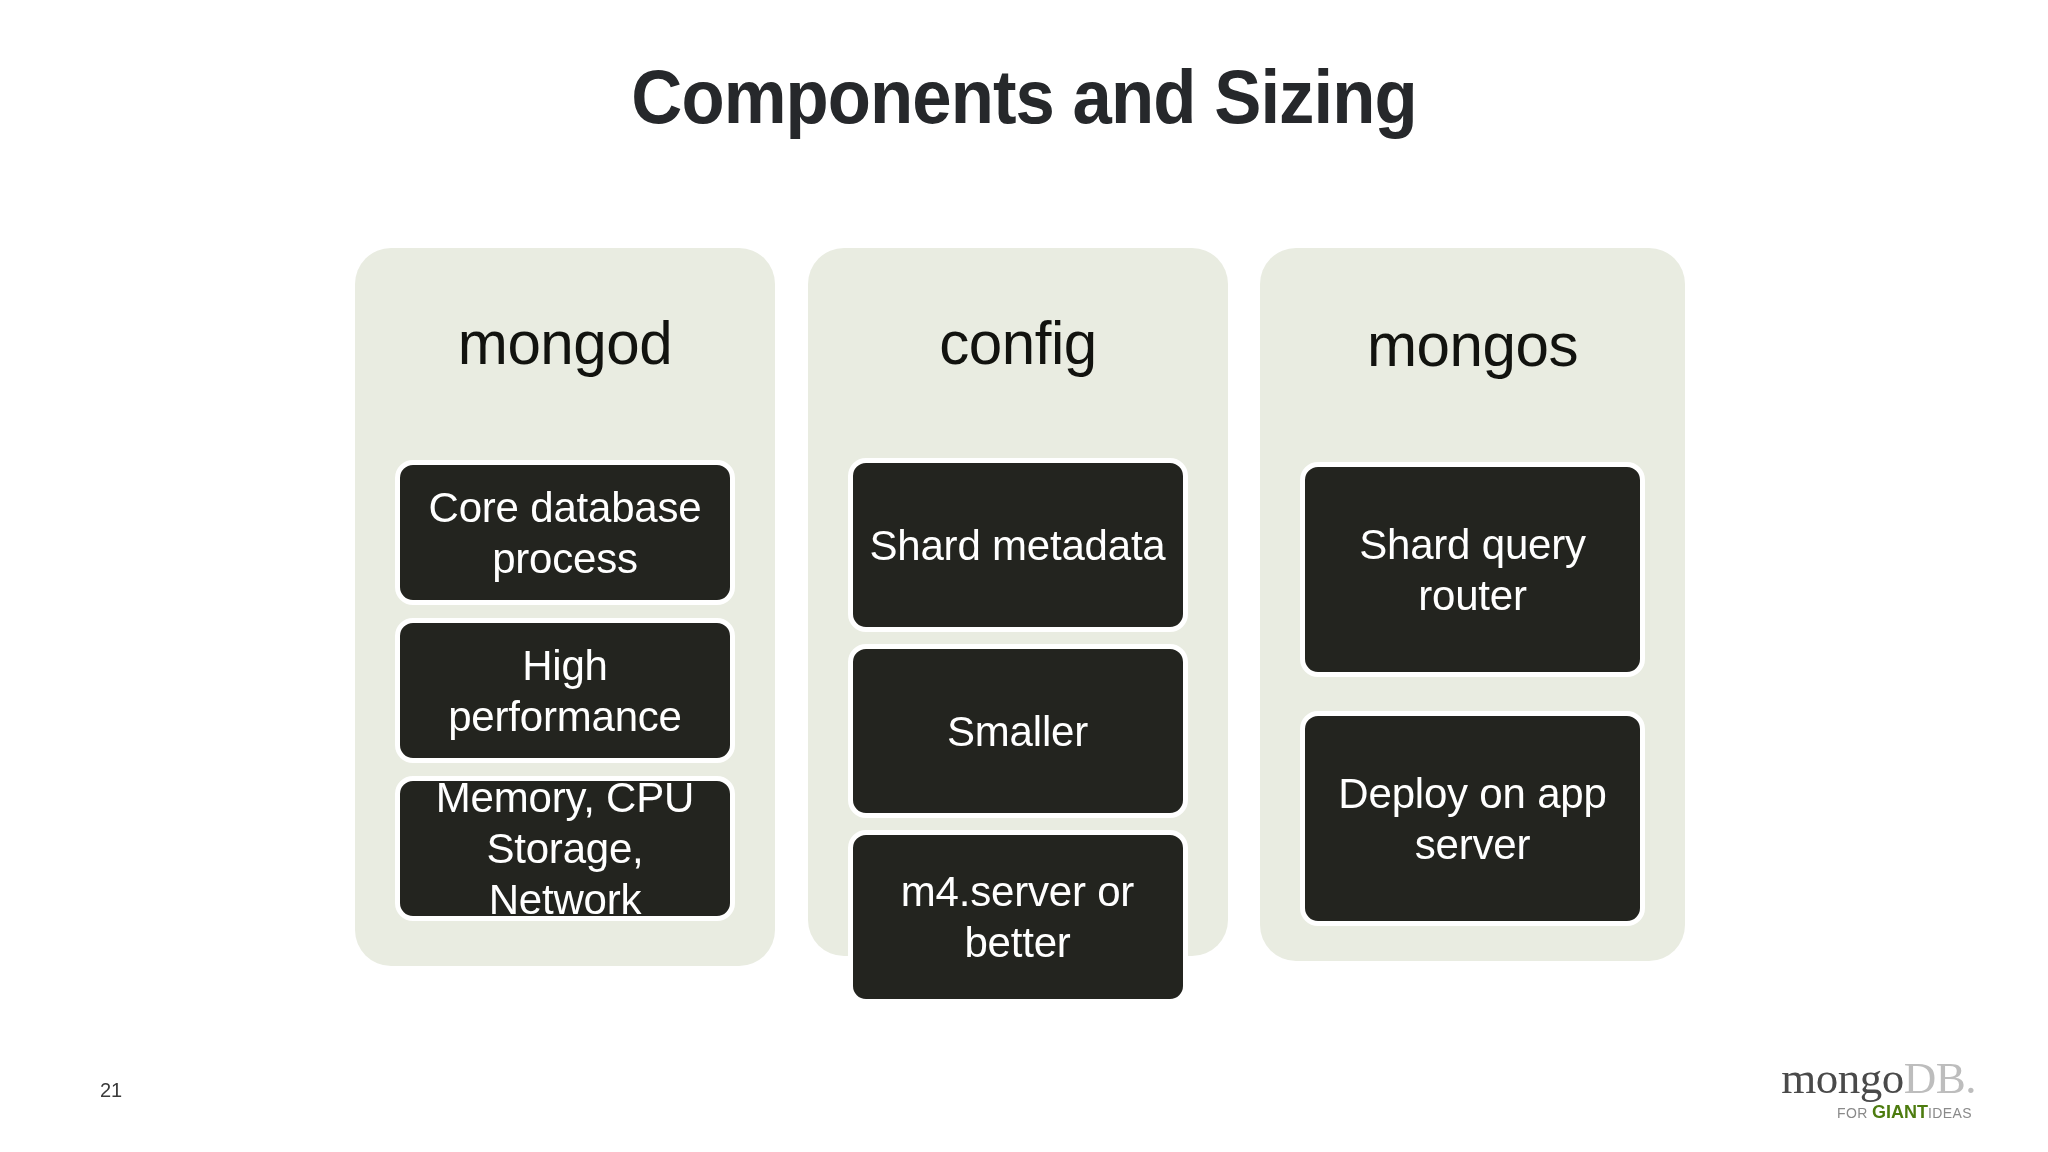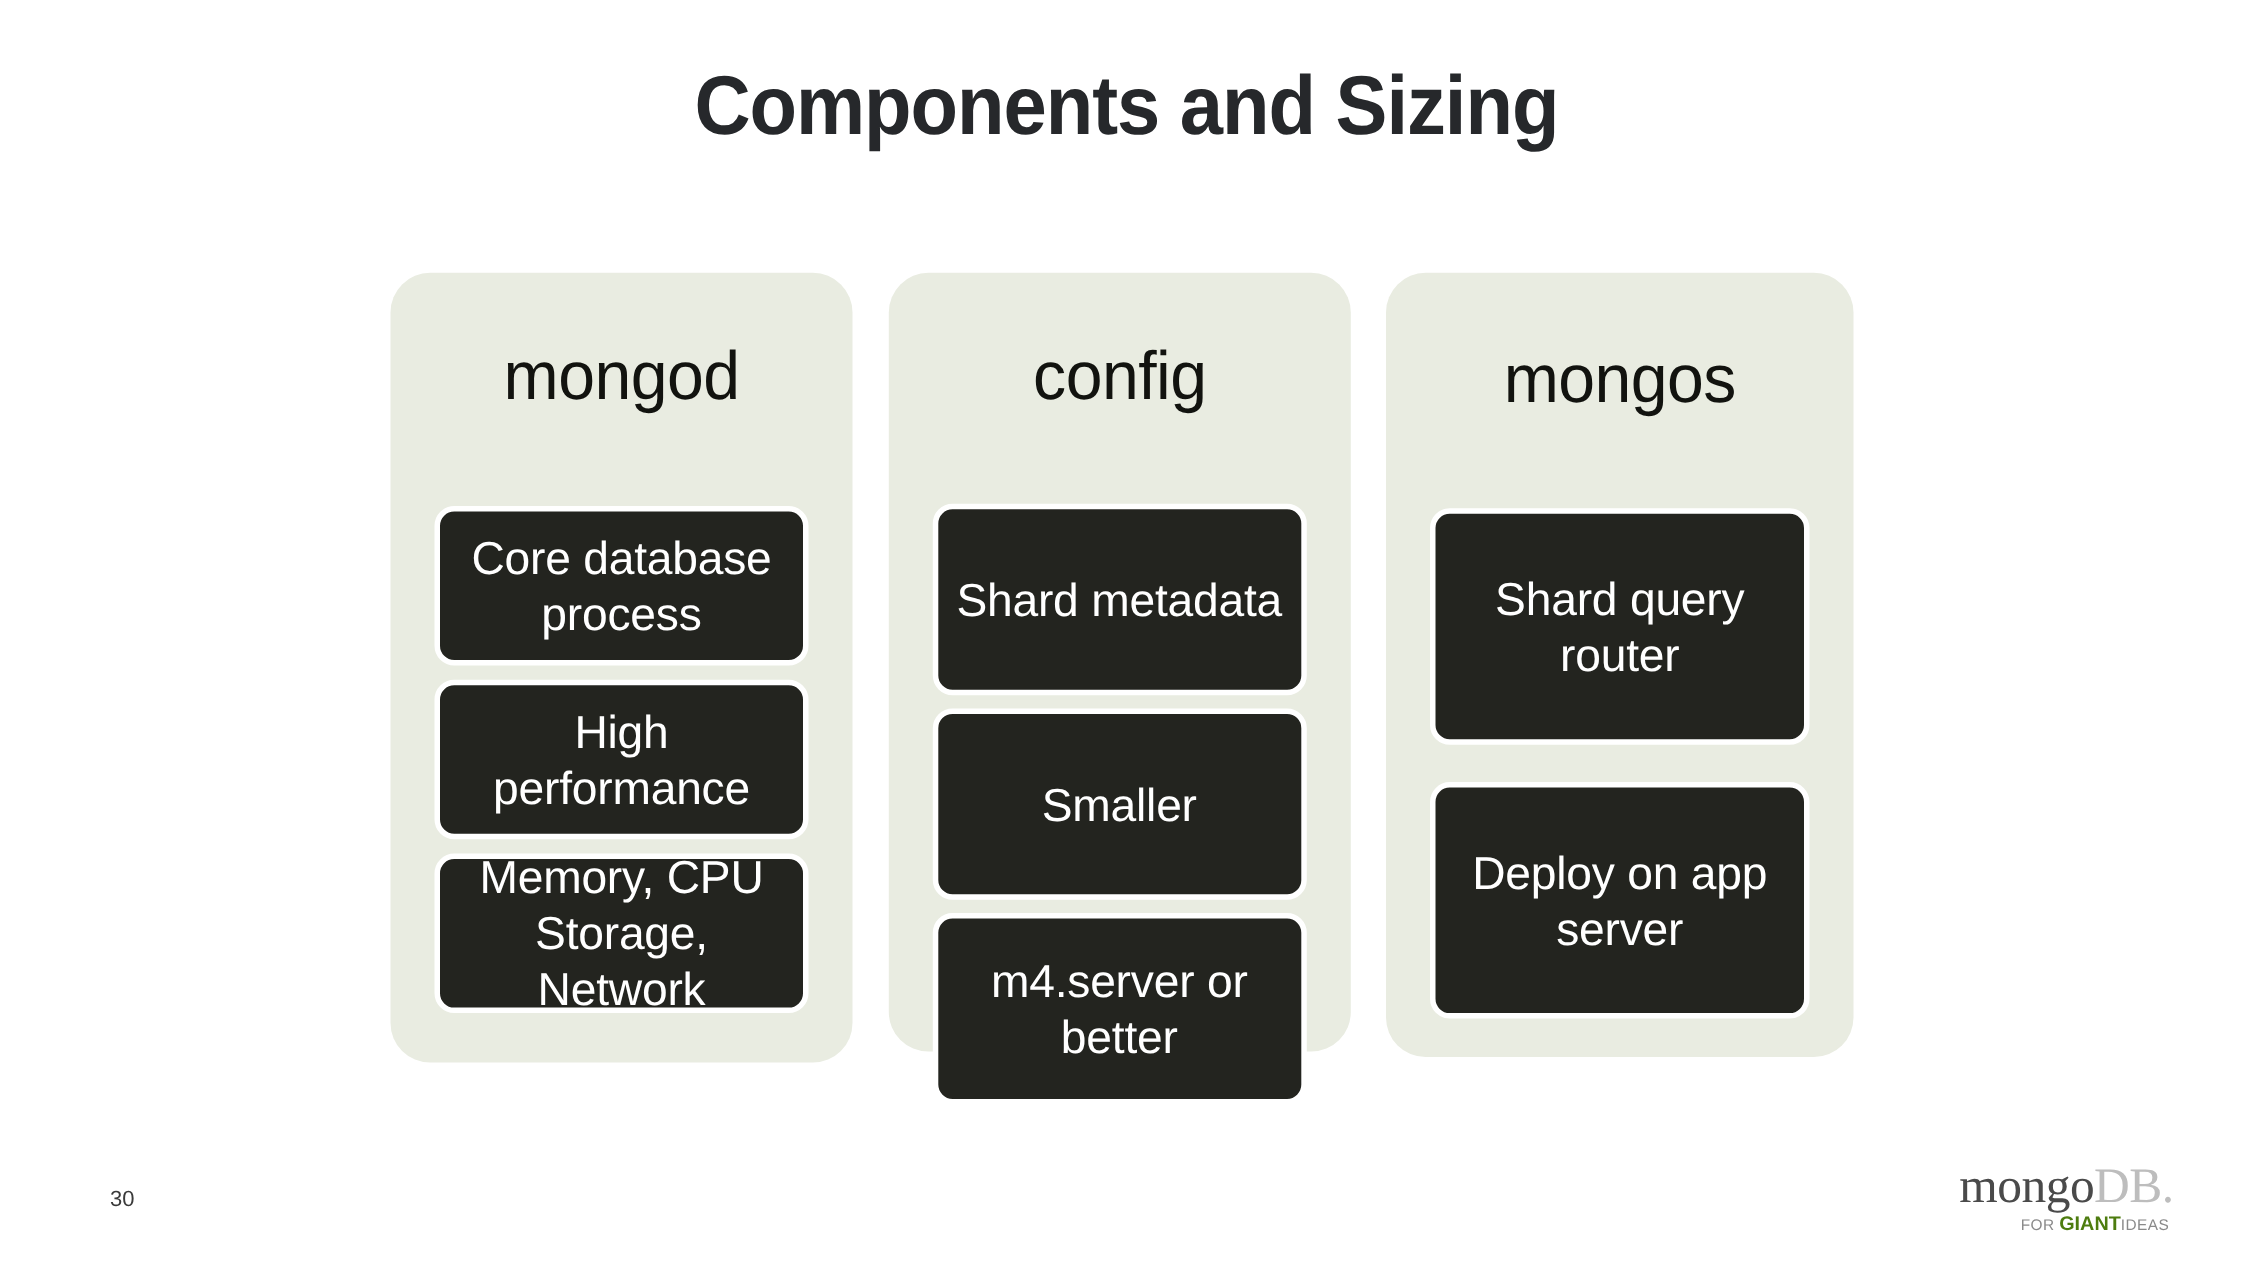--- a/index.html
+++ b/index.html
@@ -209,20 +209,20 @@
         <span class="chip-text">Shard query router</span>
       </div>
       <div class="chip">
         <span class="chip-text">Deploy on app server</span>
       </div>
     </div>
   </div>
 
 </div>
 
-<div id="page-number">30</div>
+<div id="page-number">21</div>
 
 <div id="brand-logo">
   <div id="logo-wordmark">
     <span id="logo-mongo">mongo</span><span id="logo-db">DB.</span>
   </div>
   <div id="logo-tagline"><span class="small">FOR </span><span class="giant">GIANT</span><span class="small">IDEAS</span></div>
 </div>
 
 </body></html>

